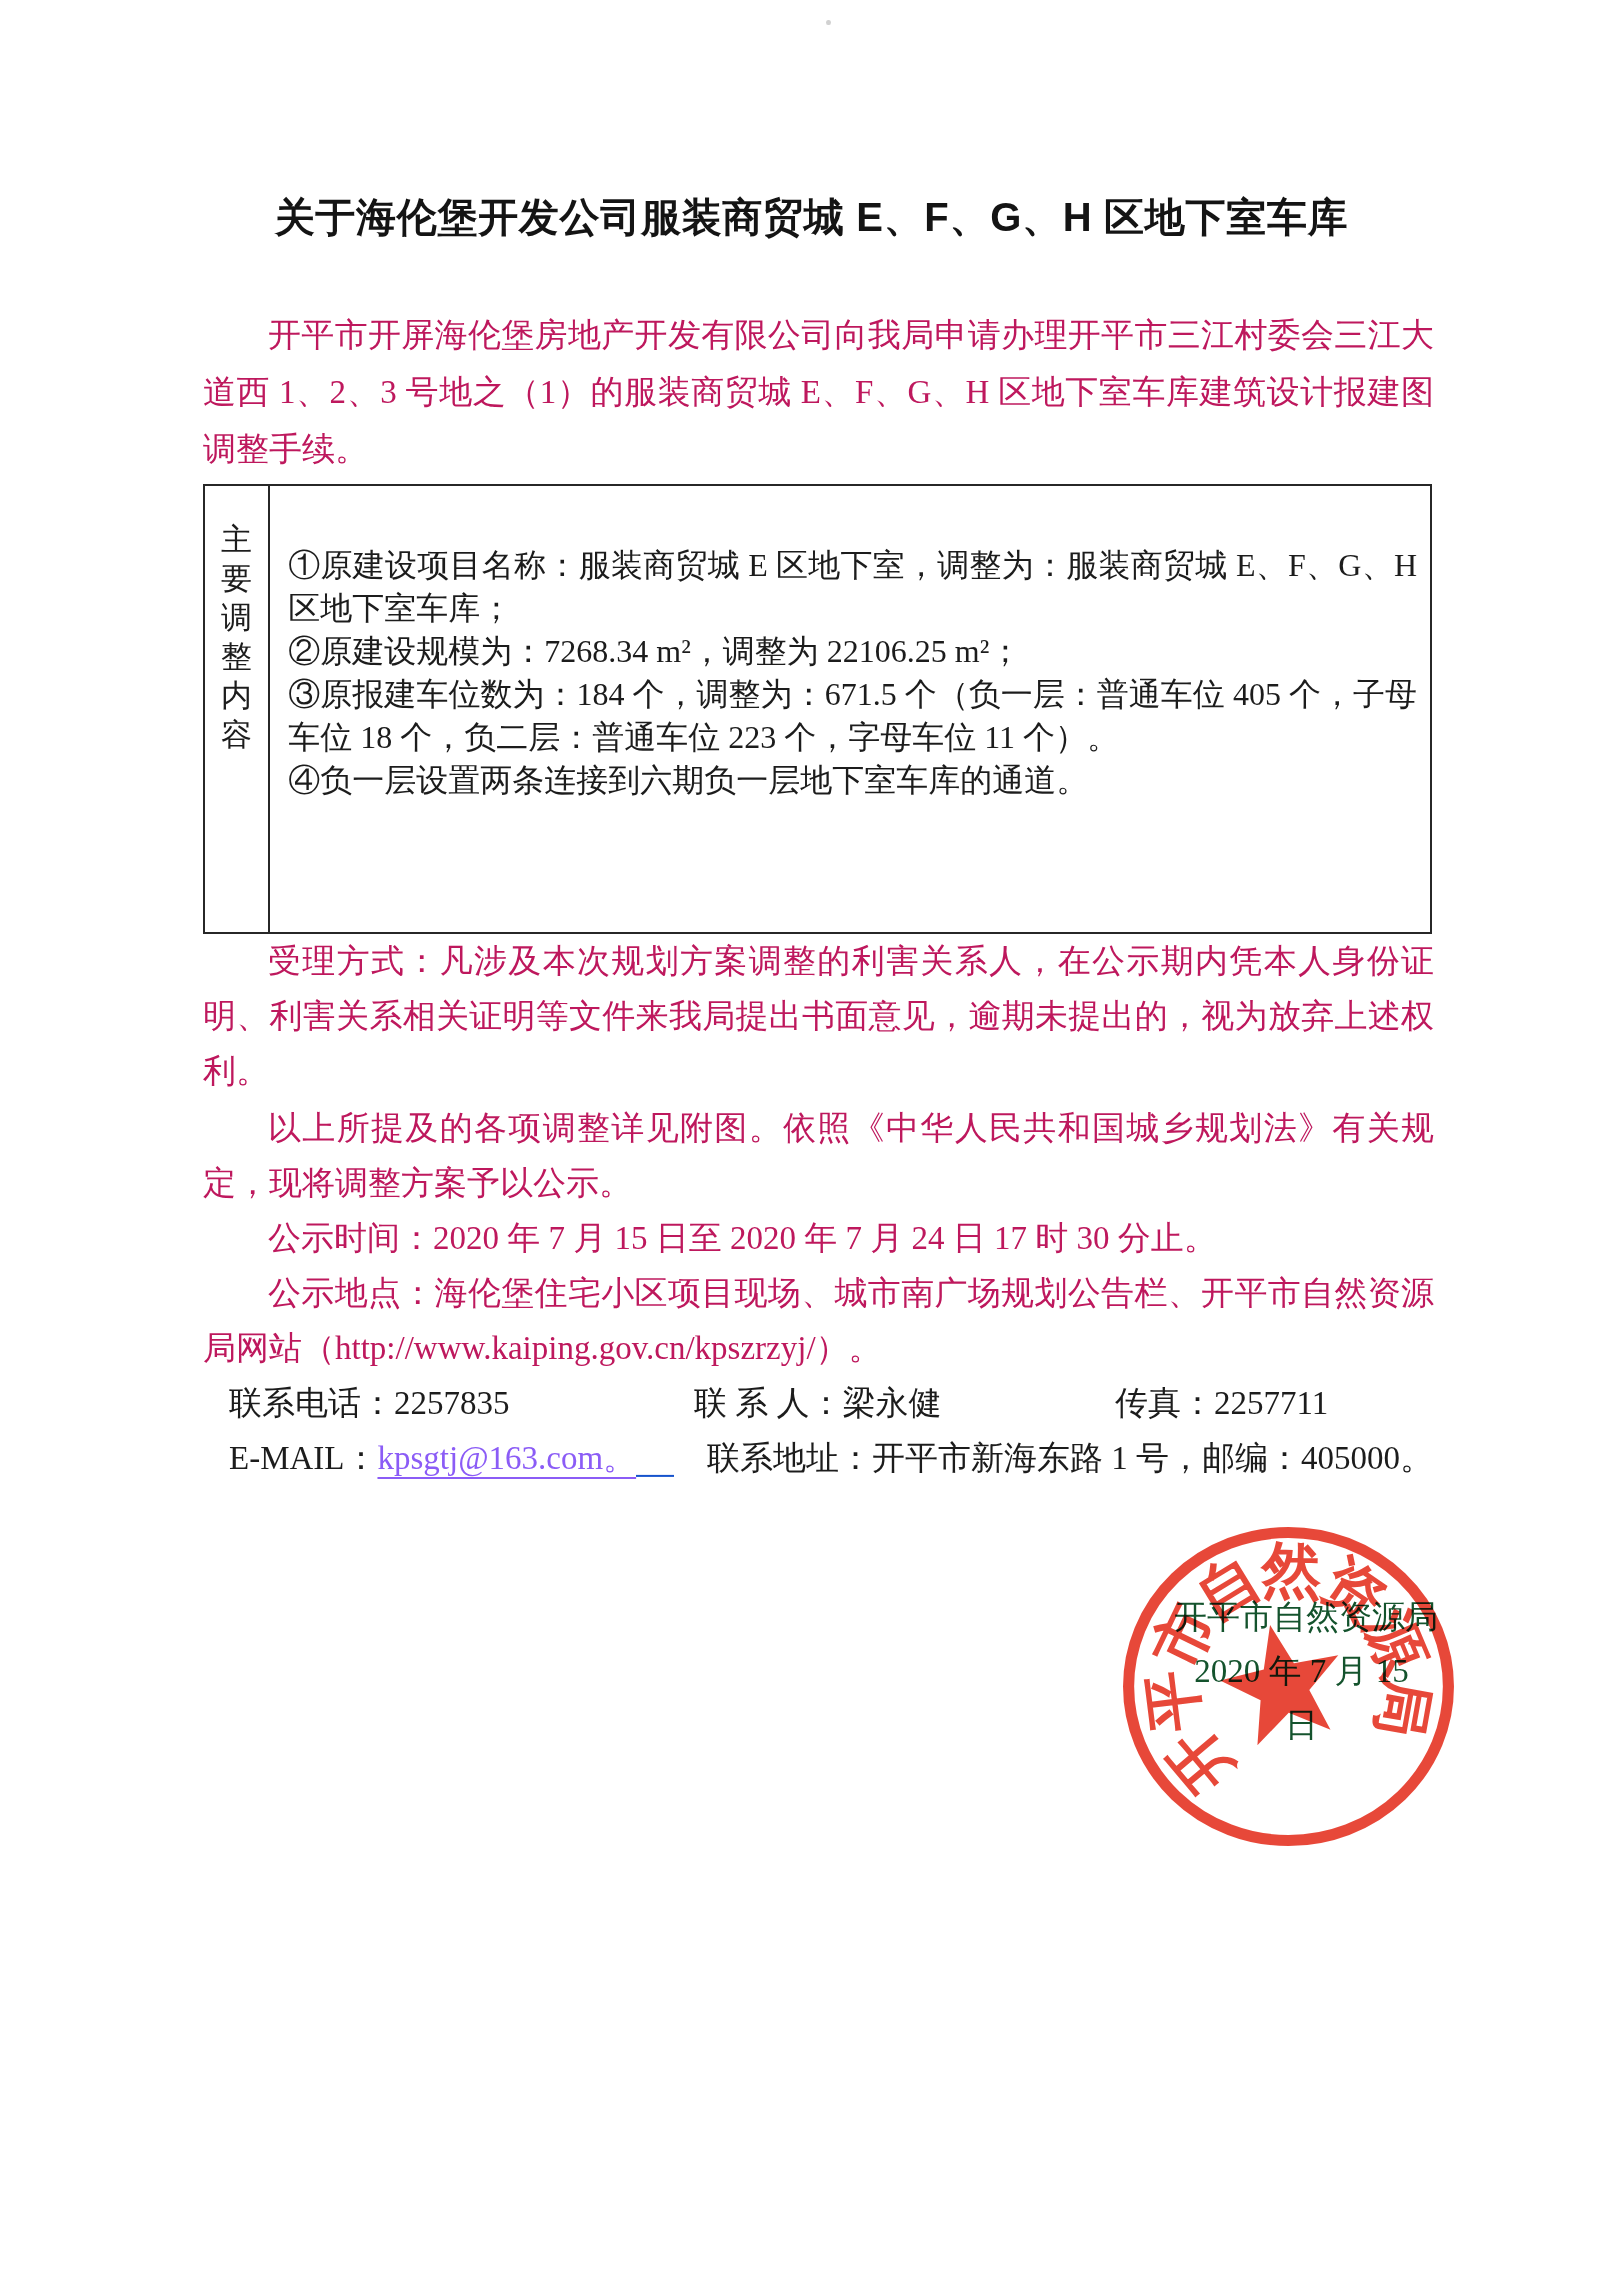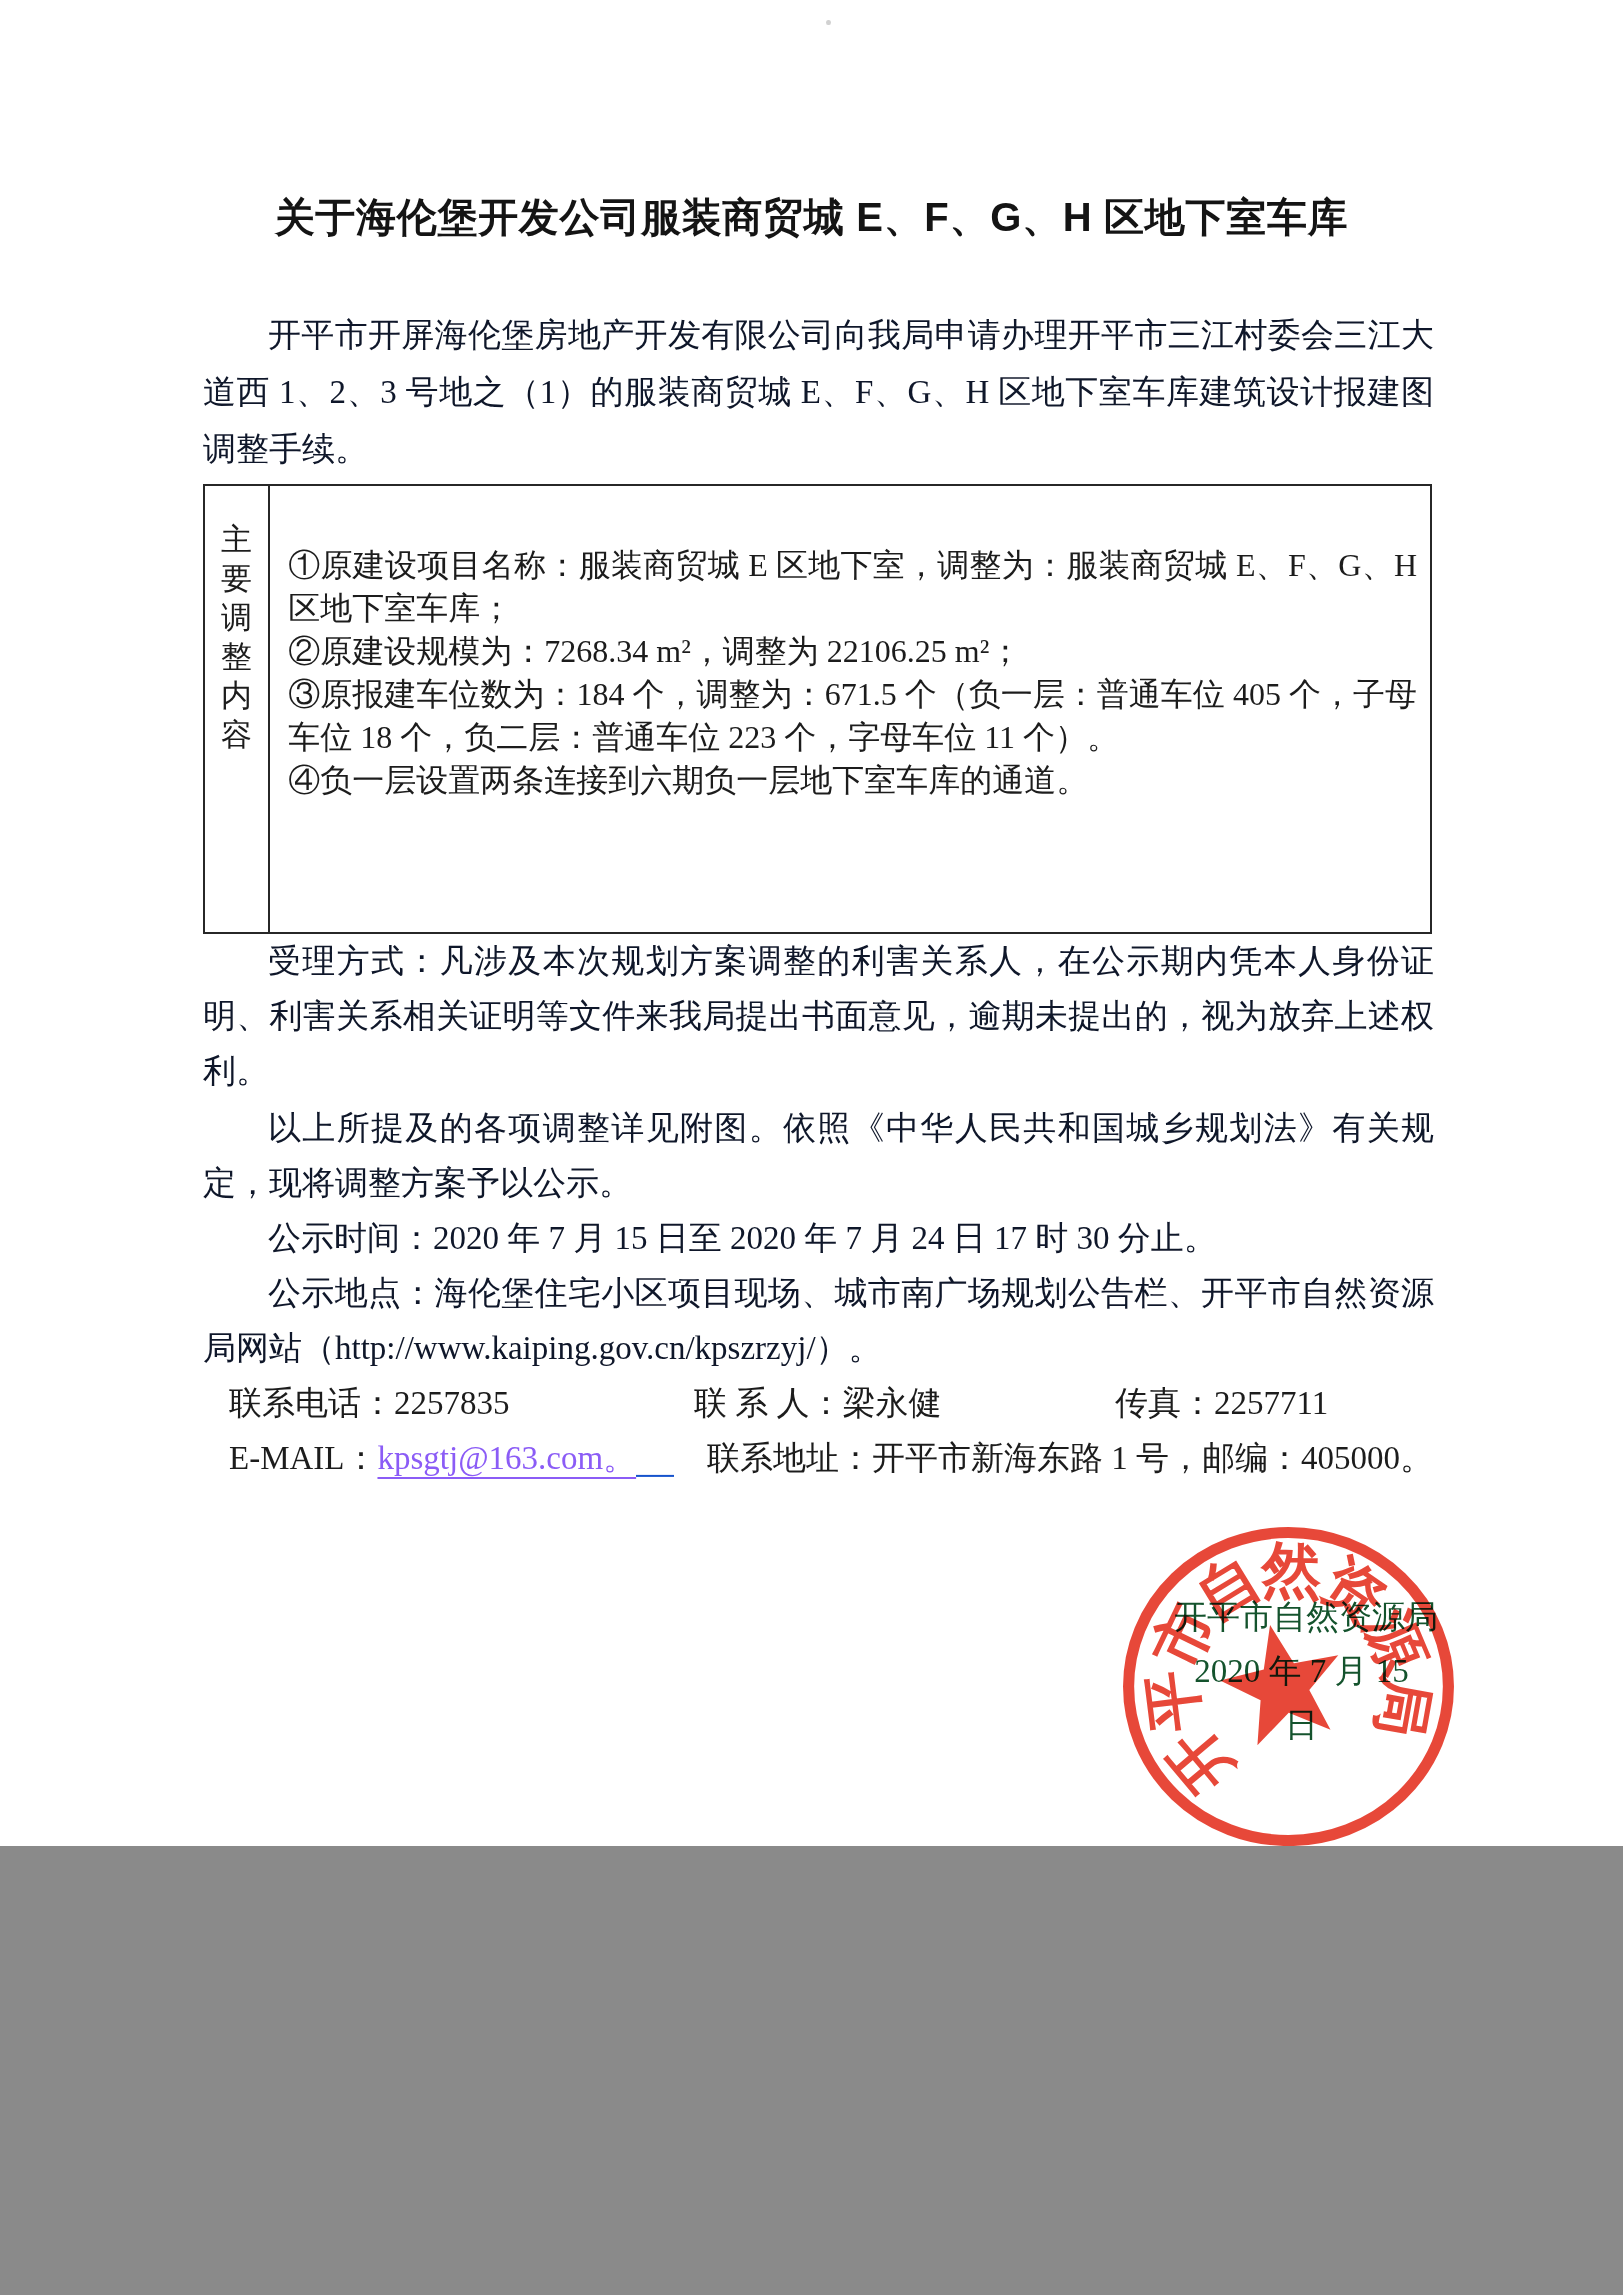--- a/index.html
+++ b/index.html
@@ -1,18 +1,18 @@
 <!DOCTYPE html>
 <html style="font-size:10.5px"><head>
 <meta charset="utf-8">
 <style>
   html,body { margin:0; padding:0; background:#8a8a8a; }
   .page {
     position:relative;
-    width:1623px; height:1846px;
+    width:1623px; height:2295px;
     margin:0 auto;
     background:#ffffff;
     font-family:"Liberation Serif","DejaVu Serif",serif;
     color:#1c1c1c;
     overflow:hidden;
   }
   .top-dot {
     position:absolute; left:826px; top:19.6px;
     width:4.6px; height:5.9px; border-radius:50%;
     background:#9a9a9a; opacity:.45;
@@ -30,21 +30,21 @@
   .content {
     margin-left:203px;
     width:1231px;
   }
   p.body {
     margin:0;
     font-size:33px;
     line-height:55px;
     text-align:justify;
     text-indent:65px;
-    color:#0f172a;
+    color:#be185d;
   }
   p.intro { line-height:57px; margin-top:58px; }
   p.after-table { margin-top:2.6px; }
   .nowrap { white-space:nowrap; }
 
   .adjust-table {
     margin-top:5.9px;
     width:1229px; height:450px;
     border:2.6px solid #272727;
     box-sizing:border-box;

